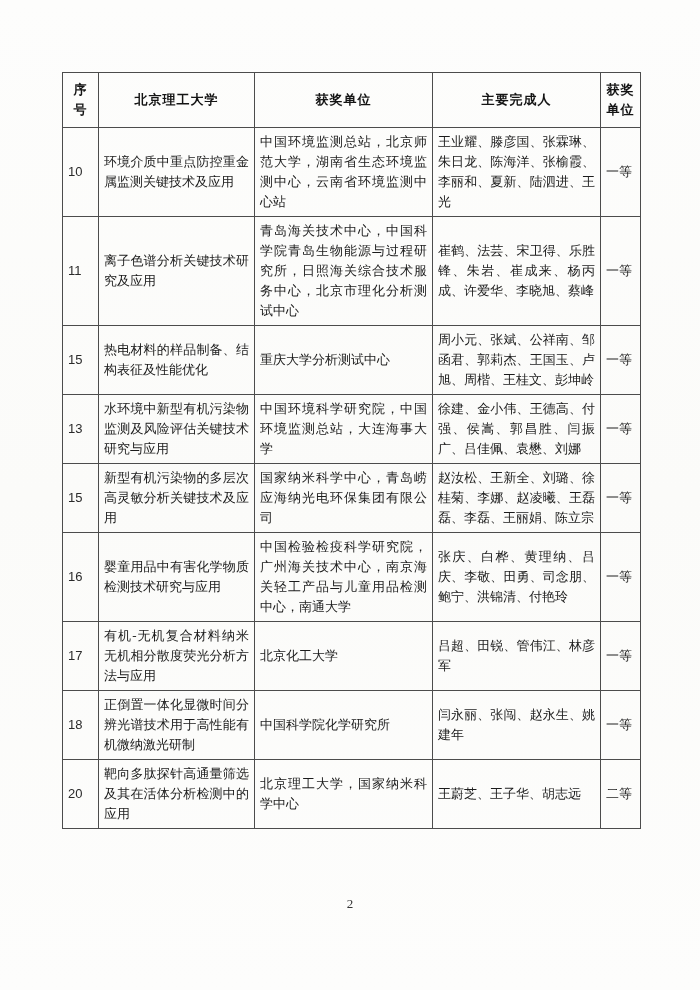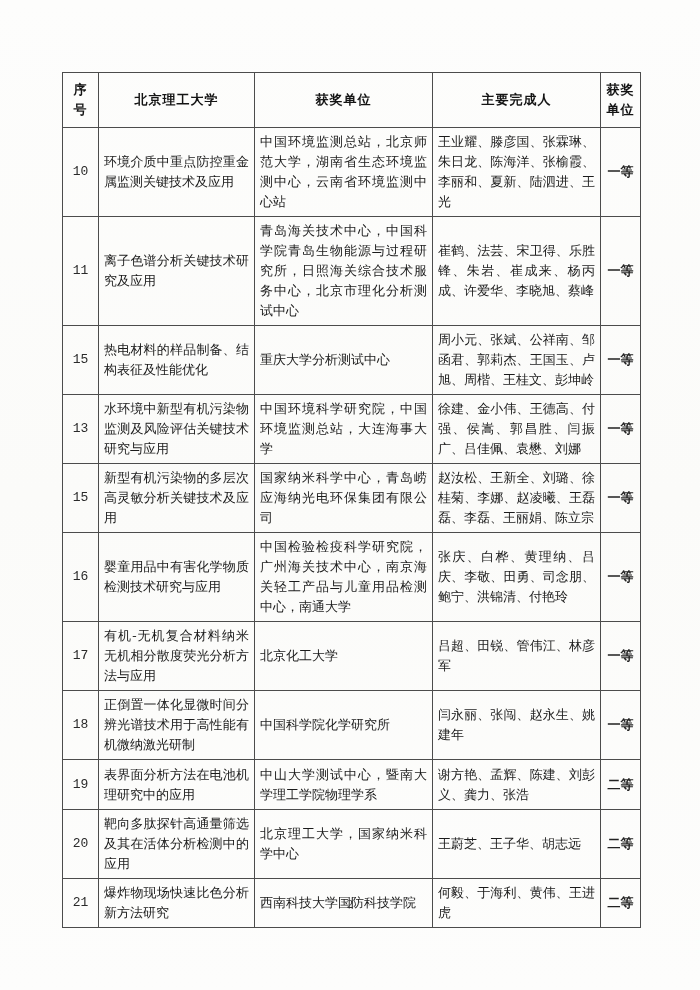--- a/index.html
+++ b/index.html
@@ -46,35 +46,32 @@
     overflow: hidden;
   }
   table.awards th {
     font-weight: 600;
     text-align: center;
     height: 46px;
     letter-spacing: 1px;
     color: #141414;
   }
   td.cell-no {
-    text-align: center;
     color: #2a2a2a;
-    font-family: Liberation Mono, monospace;
+    font-family: Liberation Sans, sans-serif;
   }
   td.cell-project,
   td.cell-org,
   td.cell-people {
     text-align: justify;
     color: #1b1b1b;
   }
   td.cell-grade {
-    text-align: center;
     color: #222222;
     padding: 4px 2px;
-    font-weight: bold;
   }
   .page-number {
     position: absolute;
     left: 0;
     right: 0;
     top: 896px;
     text-align: center;
     font-size: 13px;
     color: #333333;
   }
@@ -151,39 +148,25 @@
         <td class="cell-people">吕超、田锐、管伟江、林彦军</td>
         <td class="cell-grade">一等</td>
       </tr>
       <tr style="height:57px">
         <td class="cell-no">18</td>
         <td class="cell-project">正倒置一体化显微时间分辨光谱技术用于高性能有机微纳激光研制</td>
         <td class="cell-org">中国科学院化学研究所</td>
         <td class="cell-people">闫永丽、张闯、赵永生、姚建年</td>
         <td class="cell-grade">一等</td>
       </tr>
-      <tr style="height:50px">
-        <td class="cell-no">19</td>
-        <td class="cell-project">表界面分析方法在电池机理研究中的应用</td>
-        <td class="cell-org">中山大学测试中心，暨南大学理工学院物理学系</td>
-        <td class="cell-people">谢方艳、孟辉、陈建、刘彭义、龚力、张浩</td>
-        <td class="cell-grade">二等</td>
-      </tr>
       <tr style="height:66px">
         <td class="cell-no">20</td>
         <td class="cell-project">靶向多肽探针高通量筛选及其在活体分析检测中的应用</td>
         <td class="cell-org">北京理工大学，国家纳米科学中心</td>
         <td class="cell-people">王蔚芝、王子华、胡志远</td>
-        <td class="cell-grade">二等</td>
-      </tr>
-      <tr style="height:47px">
-        <td class="cell-no">21</td>
-        <td class="cell-project">爆炸物现场快速比色分析新方法研究</td>
-        <td class="cell-org">西南科技大学国防科技学院</td>
-        <td class="cell-people">何毅、于海利、黄伟、王进虎</td>
         <td class="cell-grade">二等</td>
       </tr>
     </tbody>
   </table>
 
   <div class="page-number">2</div>
 
 </div>
 
 </body></html>

